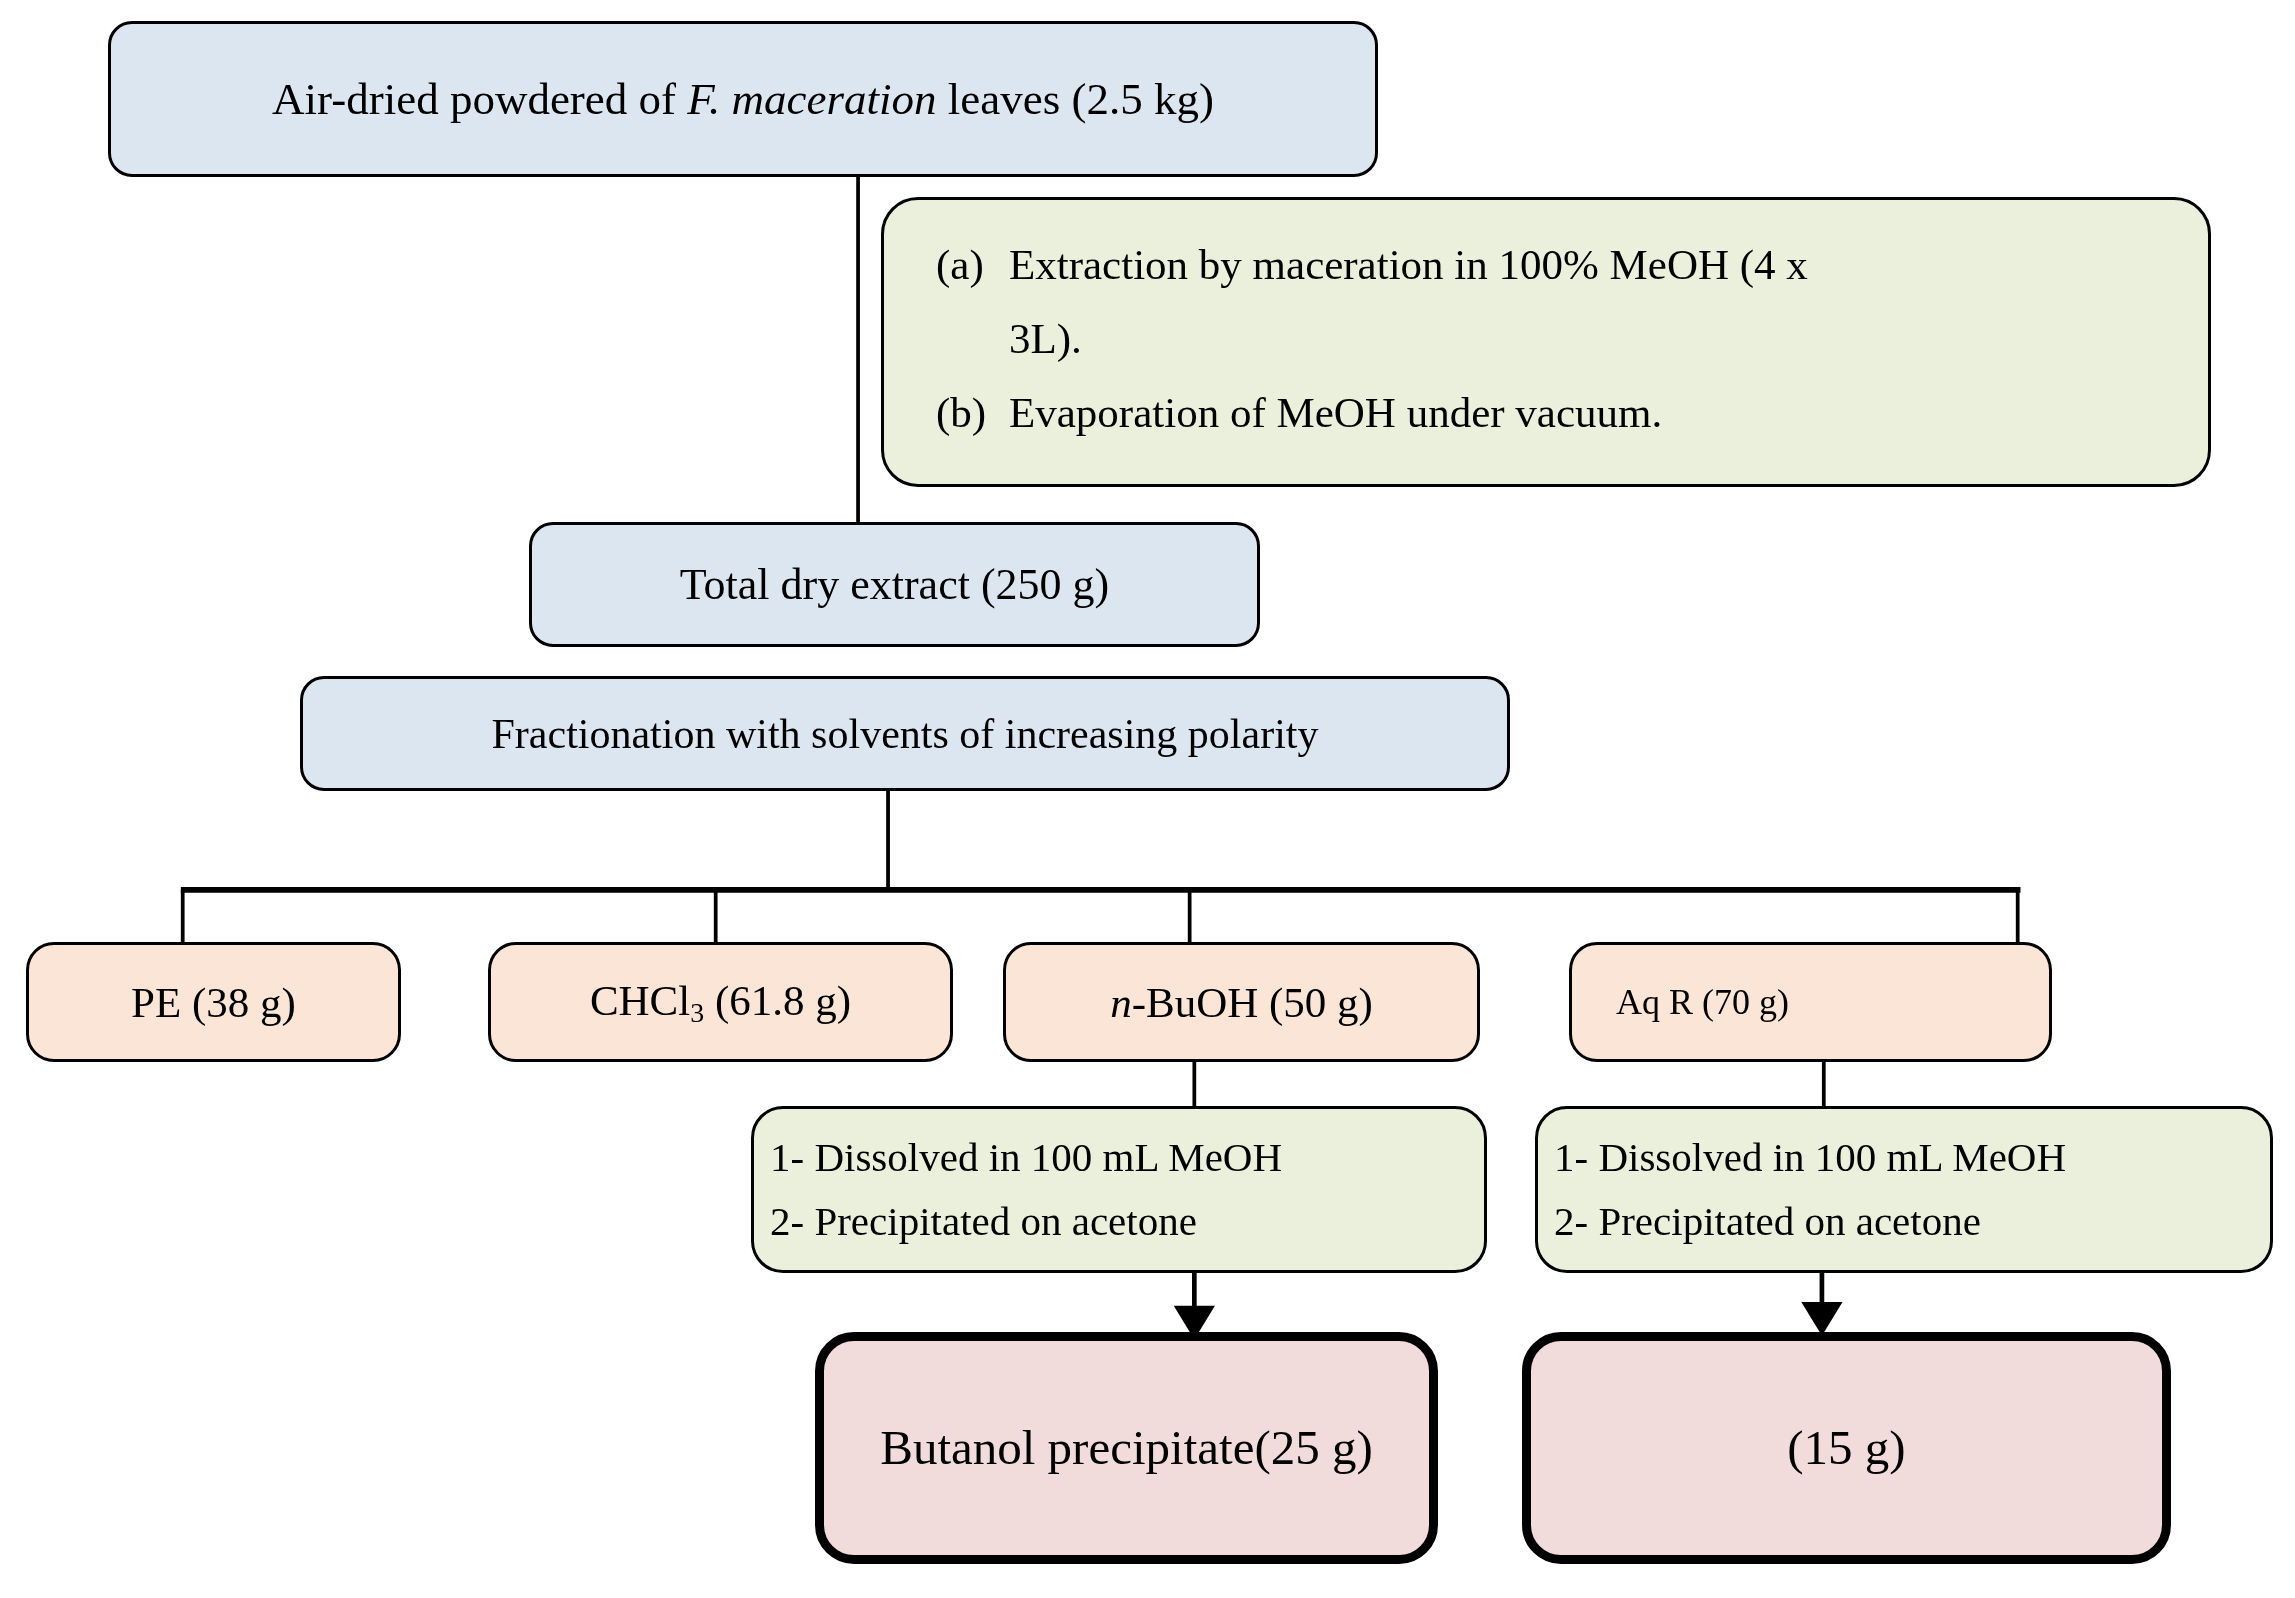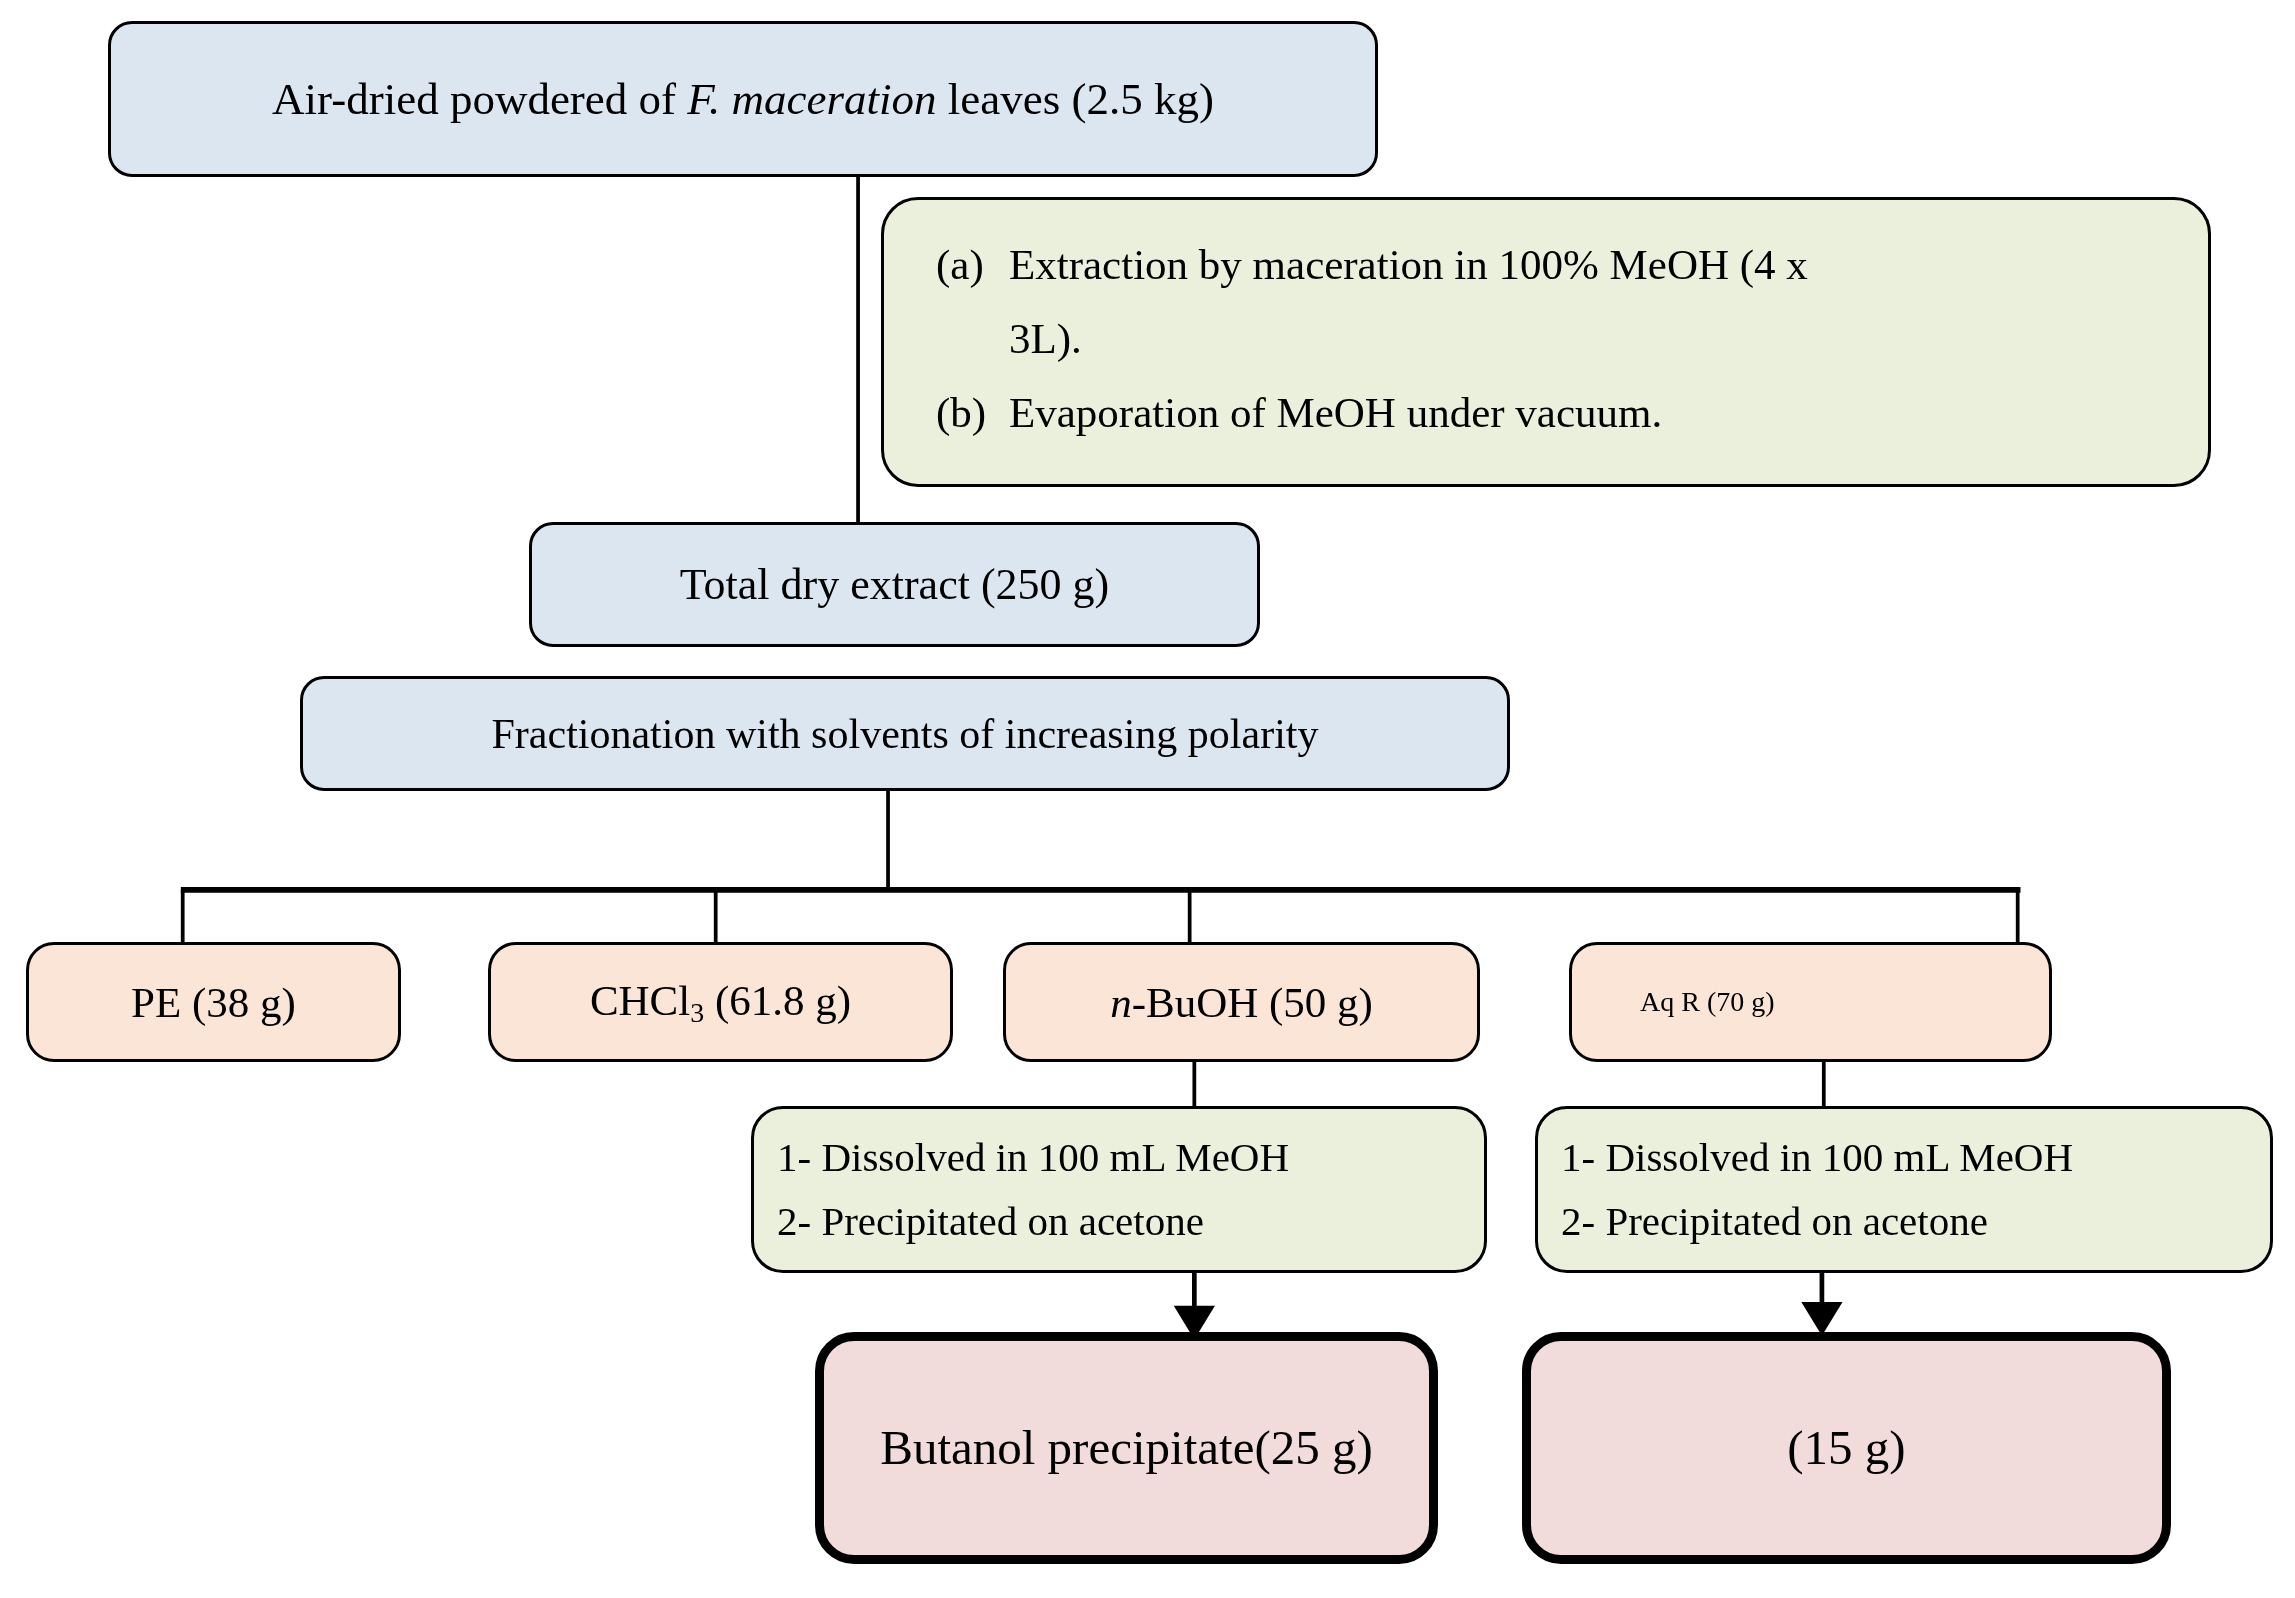--- a/index.html
+++ b/index.html
@@ -36,26 +36,26 @@
     line-height:1.72;
   }
   .step{display:flex;}
   .step-label{width:73px;flex:0 0 73px;}
   .total-box{left:529px;top:522px;width:731px;height:125px;font-size:44px;}
   .fraction-main-box{left:300px;top:676px;width:1210px;height:115px;font-size:42px;}
 
   .pe-box{left:26px;top:942px;width:375px;height:120px;font-size:43px;}
   .chcl3-box{left:488px;top:942px;width:465px;height:120px;font-size:43px;}
   .nbuoh-box{left:1003px;top:942px;width:477px;height:120px;font-size:43px;}
-  .aqr-box{left:1569px;top:942px;width:483px;height:120px;font-size:28px;justify-content:flex-start;padding-left:68px;text-align:left;}
+  .aqr-box{left:1569px;top:942px;width:483px;height:120px;font-size:36px;justify-content:flex-start;padding-left:44px;text-align:left;}
 
   .process-box{
     top:1106px;height:167px;font-size:41px;
     align-items:center;justify-content:flex-start;text-align:left;
-    padding-left:23px;line-height:1.55;border-radius:32px;
+    padding-left:16px;line-height:1.55;border-radius:32px;
   }
   .process-left{left:751px;width:736px;}
   .process-right{left:1535px;width:738px;}
 
   .precip-box{
     top:1332px;height:232px;font-size:49px;line-height:1.5;
     flex-direction:row;justify-content:center;
   }
   .precip-left{left:815px;width:623px;}
   .precip-right{left:1522px;width:649px;}

